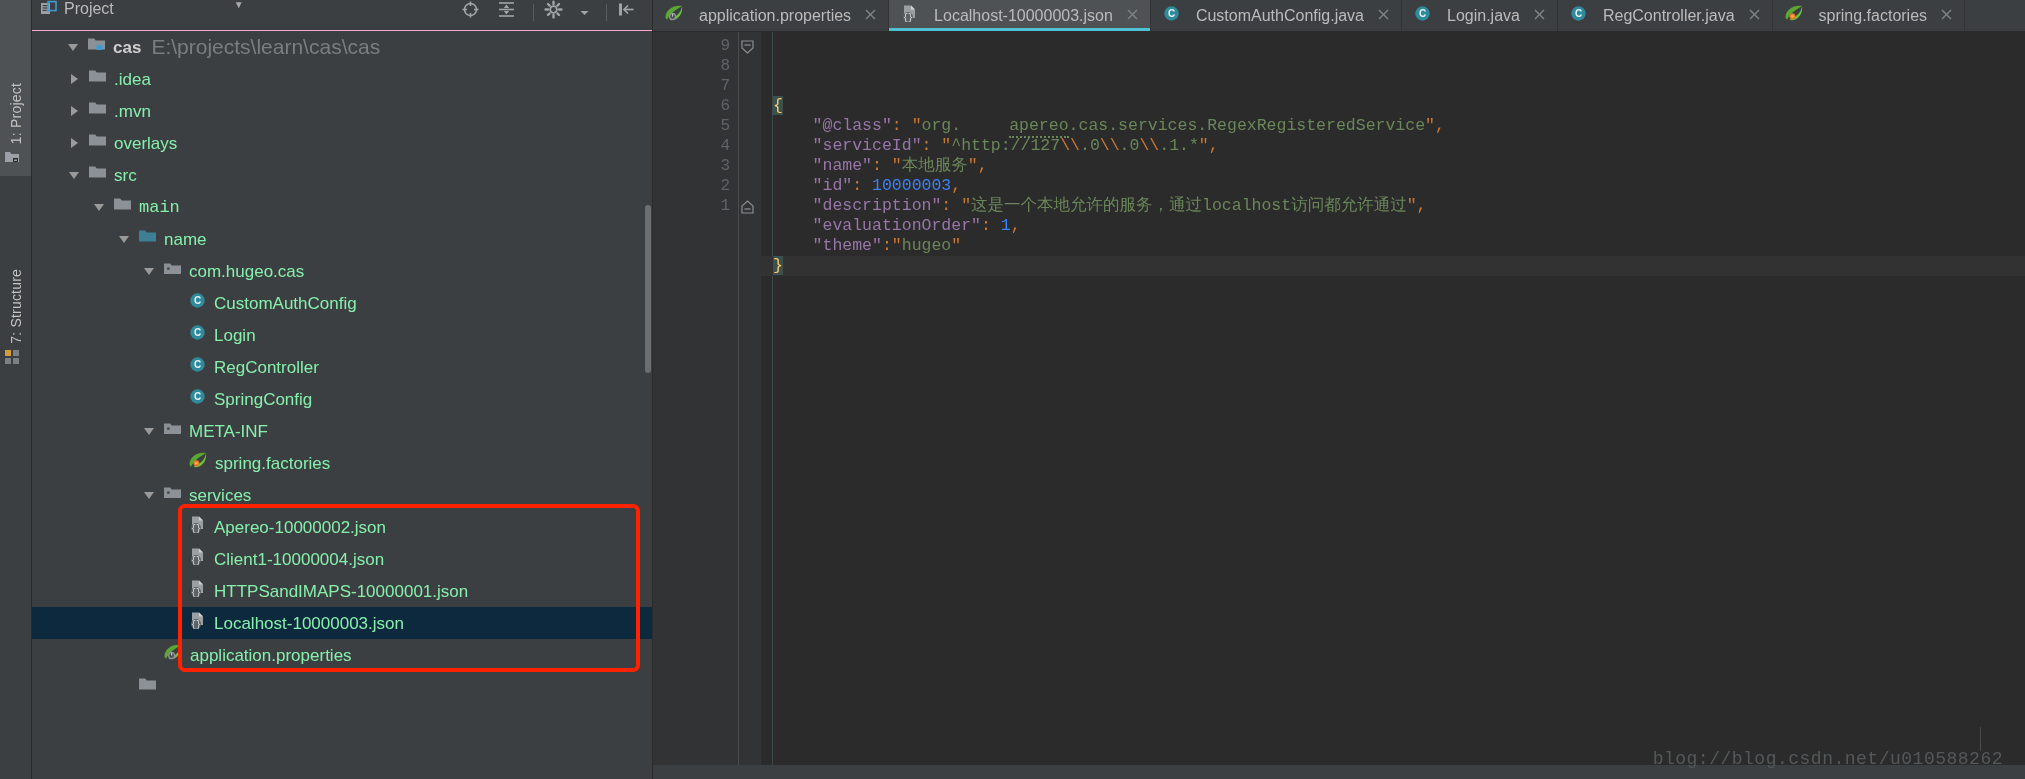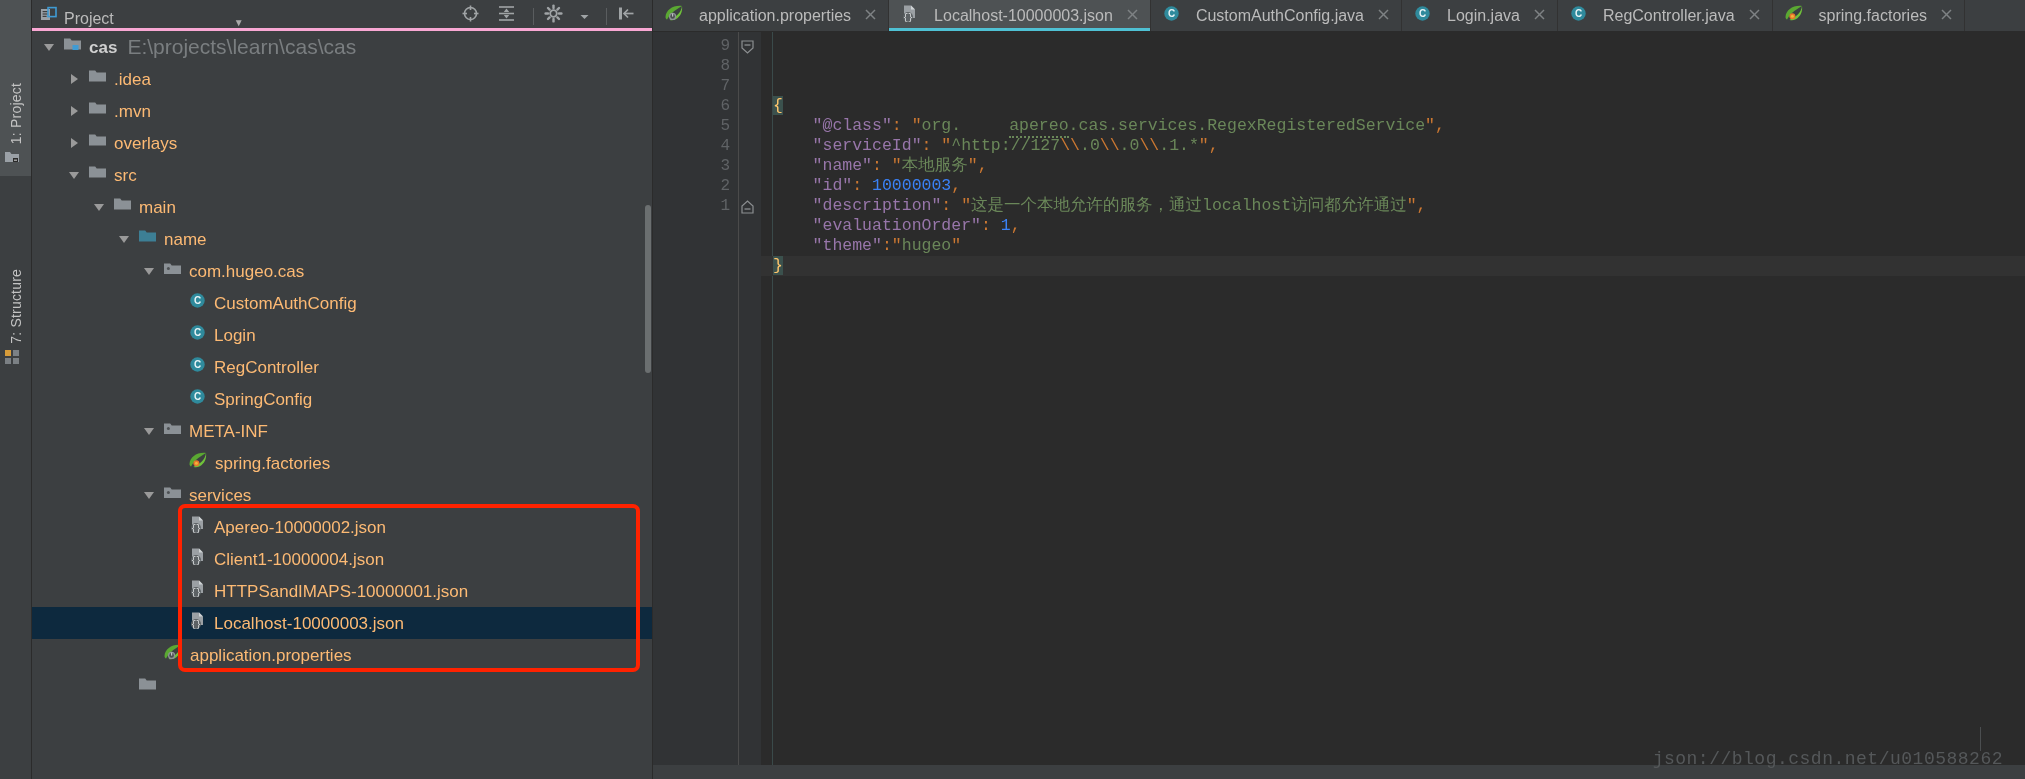--- a/index.html
+++ b/index.html
@@ -31,21 +31,21 @@
   #tw-project{top:0;height:176px;justify-content:flex-end;}
   #tw-structure{top:176px;height:200px;justify-content:flex-end;}
 
   
   .project-panel{
     width:620px;flex:0 0 620px;background:#3c3f41;position:relative;
     border-right:1px solid #2b2b2b;display:flex;flex-direction:column;
   }
   .panel-header{
     height:31px;flex:0 0 31px;background:#3c3f41;
-    display:flex;align-items:flex-end;border-bottom:3px solid #f9a8d4;
+    display:flex;align-items:flex-start;border-bottom:1px solid #f9a8d4;
     padding-left:8px;box-sizing:border-box;
   }
   .panel-title{
     display:flex;align-items:center;gap:8px;font-size:16px;color:#bbbbbb;
   }
   .panel-caret{margin-left:120px;color:#aaaaaa;font-size:10px;line-height:1;}
   .hdr-tools{margin-left:auto;display:flex;align-items:center;gap:10px;padding-right:9px;}
   .hdr-sep{width:1px;height:17px;background:#5a5d5f;}
 
   .tree{position:relative;flex:1 1 auto;overflow:hidden;padding-top:0px;}
@@ -60,21 +60,21 @@
   .arrow.closed::before{
     content:"";position:absolute;left:2px;top:1px;
     border-left:7px solid #9a9a9a;border-top:5px solid transparent;border-bottom:5px solid transparent;
   }
   .arrow.open::before{
     content:"";position:absolute;left:0px;top:3px;
     border-top:7px solid #9a9a9a;border-left:5px solid transparent;border-right:5px solid transparent;
   }
   .arrow.none::before{content:none;}
   .ic{flex:0 0 auto;margin-right:7px;display:inline-block;vertical-align:middle;}
-  .lbl{font-size:17px;color:#fdba74;line-height:1;}
+  .lbl{font-size:17px;color:#86efac;line-height:1;}
   .lbl.bold{font-weight:bold;color:#cfcfcf;}
   .sub{font-size:21px;color:#7a7e80;margin-left:10px;}
 
   
   .redbox{
     position:absolute;border:4px solid #ff2200;border-radius:7px;
     pointer-events:none;box-sizing:border-box;z-index:30;
   }
 
   
@@ -240,21 +240,21 @@
           <svg width="19" height="19" viewBox="0 0 19 19">
             <rect x="2" y="3.5" width="3" height="12" fill="#a0a4a6"></rect>
             <line x1="7" y1="9.5" x2="16.5" y2="9.5" stroke="#a0a4a6" stroke-width="1.7"></line>
             <path d="M11 5.5 L7 9.5 L11 13.5" fill="none" stroke="#a0a4a6" stroke-width="1.7"></path>
           </svg>
         </span>
       </div>
     </div>
 
     <div class="tree" id="tree">
-        <div class="row" style="padding-left: 12px;">
+        <div class="row" style="padding-left: 12px; margin-left: 24px;">
           <span class="arrow open"></span>
           <span class="ic"><svg width="19" height="19" viewBox="0 0 19 19">
               <path d="M1 3.5h6.2l1.5 2H18v9H1z" fill="#8b9196"></path>
               <rect x="9.5" y="10" width="6" height="5" fill="#3f9bd4"></rect>
             </svg></span>
           <span class="lbl bold">cas</span>
           <span class="sub">E:\projects\learn\cas\cas</span>
         </div>
         <div class="row" style="padding-left: 37px;">
           <span class="arrow closed"></span>
@@ -277,21 +277,21 @@
             </svg></span>
           <span class="lbl">overlays</span>
         </div>
         <div class="row" style="padding-left: 37px;">
           <span class="arrow open"></span>
           <span class="ic"><svg width="19" height="19" viewBox="0 0 19 19">
               <path d="M1 3.5h6.2l1.5 2H18v9H1z" fill="#8b9196"></path>
             </svg></span>
           <span class="lbl">src</span>
         </div>
-        <div class="row" style="padding-left: 62px;">
+        <div class="row" style="padding-left: 62px; font-family: Liberation Mono, monospace;">
           <span class="arrow open"></span>
           <span class="ic"><svg width="19" height="19" viewBox="0 0 19 19">
               <path d="M1 3.5h6.2l1.5 2H18v9H1z" fill="#8b9196"></path>
             </svg></span>
           <span class="lbl">main</span>
         </div>
         <div class="row" style="padding-left: 87px;">
           <span class="arrow open"></span>
           <span class="ic"><svg width="19" height="19" viewBox="0 0 19 19">
               <path d="M1 3.5h6.2l1.5 2H18v9H1z" fill="#3d7f95"></path>
@@ -538,18 +538,18 @@
             <span class="mk"><svg width="13" height="14" viewBox="0 0 13 14">
                 <path d="M1 13h11V6L6.5 1 1 6z" fill="none" stroke="#8c8f91" stroke-width="1.2"></path>
                 <line x1="3.5" y1="9" x2="9.5" y2="9" stroke="#8c8f91" stroke-width="1.3"></line>
               </svg></span>
           </div>
         </div>
       <div class="code" id="code">
         <div class="code-vline"></div>
       <div class="codeline"><span class="b brace-hl">{</span></div><div class="codeline">    <span class="k">"@class"</span><span class="p">:</span> <span class="s"><span class="p">"</span>org.<span class="sq">apereo</span>.cas.services.RegexRegisteredService<span class="p">"</span></span><span class="p">,</span></div><div class="codeline">    <span class="k">"serviceId"</span><span class="p">:</span> <span class="s"><span class="p">"</span>^http://127<span class="p">\\</span>.0<span class="p">\\</span>.0<span class="p">\\</span>.1.*<span class="p">"</span></span><span class="p">,</span></div><div class="codeline">    <span class="k">"name"</span><span class="p">:</span> <span class="s"><span class="p">"</span>本地服务<span class="p">"</span></span><span class="p">,</span></div><div class="codeline">    <span class="k">"id"</span><span class="p">:</span> <span class="n">10000003</span><span class="p">,</span></div><div class="codeline">    <span class="k">"description"</span><span class="p">:</span> <span class="s"><span class="p">"</span>这是一个本地允许的服务，通过localhost访问都允许通过<span class="p">"</span></span><span class="p">,</span></div><div class="codeline">    <span class="k">"evaluationOrder"</span><span class="p">:</span> <span class="n">1</span><span class="p">,</span></div><div class="codeline">    <span class="k">"theme"</span><span class="p">:</span><span class="s"><span class="p">"</span><span class="sq2">hugeo</span><span class="p">"</span></span></div><div class="codeline current"><span class="b brace-hl">}</span></div></div>
       <div class="editor-caret-mark"></div>
-      <div class="watermark">json://blog.csdn.net/u010588262</div>
+      <div class="watermark">blog://blog.csdn.net/u010588262</div>
       <div class="bottom-strip"></div>
     </div>
 
   </div>
 </div>
 
 </body></html>

